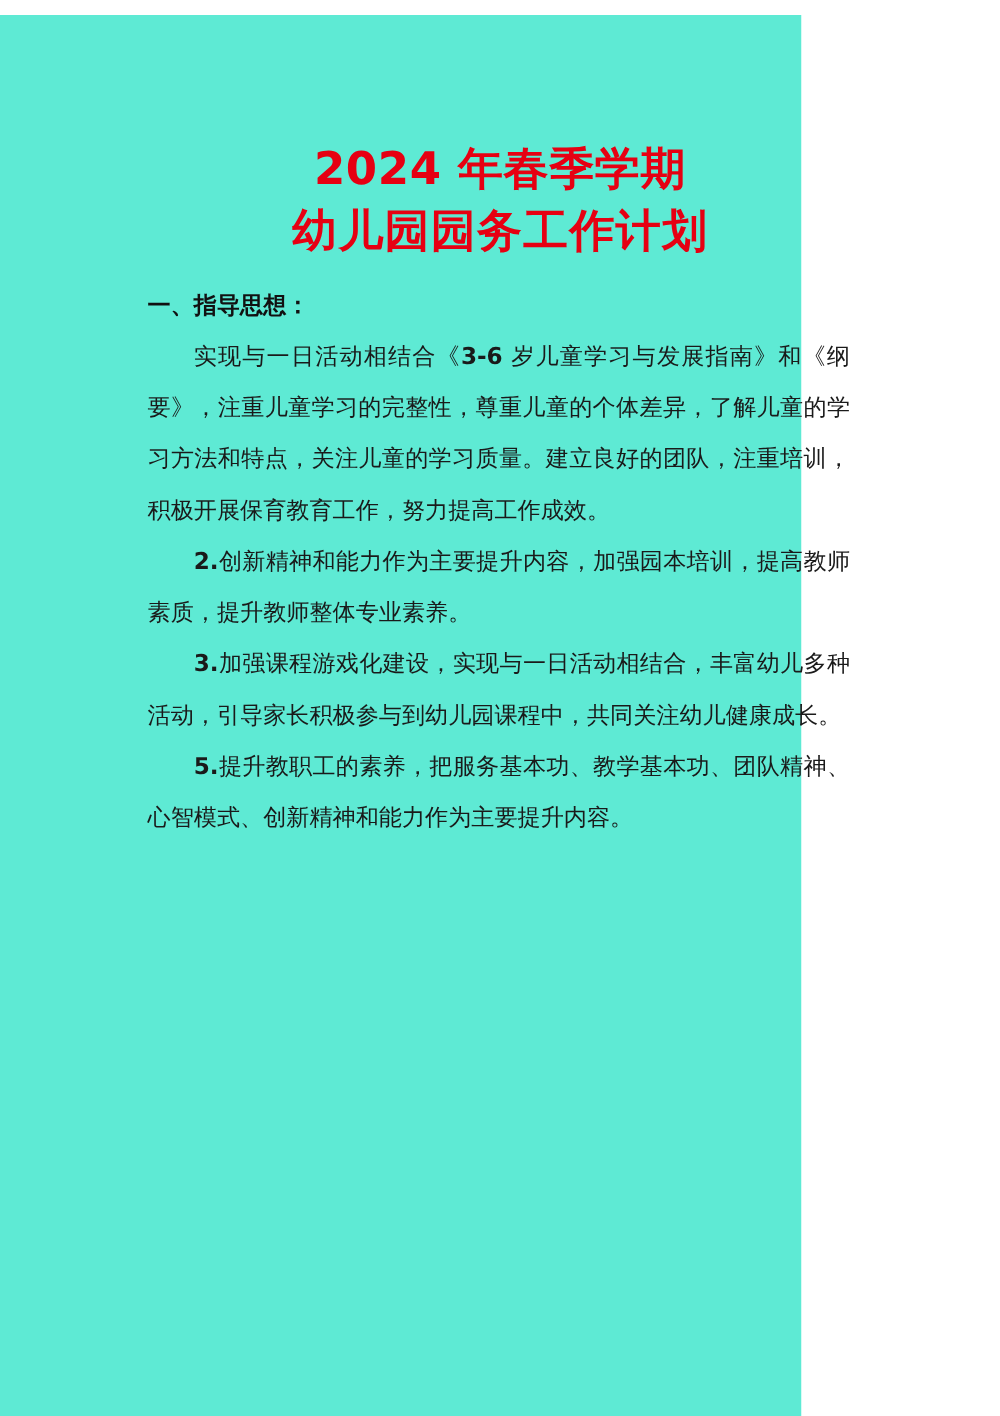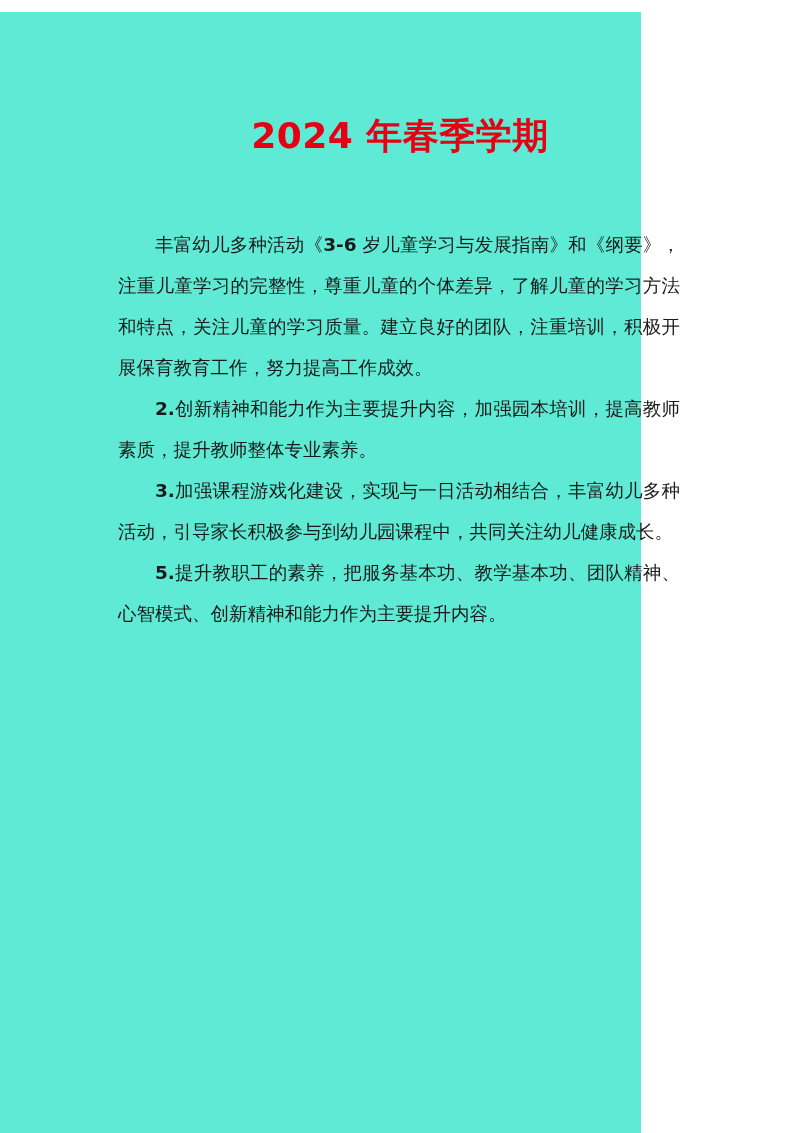--- a/index.html
+++ b/index.html
@@ -62,22 +62,24 @@
     }
     .bold-inline {
       font-weight: bold;
     }
   </style>
 </head>
 <body>
 
 <div class="page">
   <div class="title l1">2024 年春季学期</div>
+  <div class="title l2">幼儿园园务工作计划</div>
 
   <div class="content">
-    <p class="para"><span>丰富幼儿多种活动《</span><span class="bold-inline">3-6</span><span> 岁儿童学习与发展指南》和《纲要》，注重儿童学习的完整性，尊重儿童的个体差异，了解儿童的学习方法和特点，关注儿童的学习质量。建立良好的团队，注重培训，积极开展保育教育工作，努力提高工作成效。</span></p>
+    <p class="heading">一、指导思想：</p>
+    <p class="para"><span>实现与一日活动相结合《</span><span class="bold-inline">3-6</span><span> 岁儿童学习与发展指南》和《纲要》，注重儿童学习的完整性，尊重儿童的个体差异，了解儿童的学习方法和特点，关注儿童的学习质量。建立良好的团队，注重培训，积极开展保育教育工作，努力提高工作成效。</span></p>
 
 
     <p class="para"><span class="num">2.</span><span>创新精神和能力作为主要提升内容，加强园本培训，提高教师素质，提升教师整体专业素养。</span></p>
     <p class="para"><span class="num">3.</span><span>加强课程游戏化建设，实现与一日活动相结合，丰富幼儿多种活动，引导家长积极参与到幼儿园课程中，共同关注幼儿健康成长。</span></p>
     <p class="para"><span class="num">5.</span><span>提升教职工的素养，把服务基本功、教学基本功、团队精神、心智模式、创新精神和能力作为主要提升内容。</span></p>
   </div>
 </div>
 
 </body></html>

